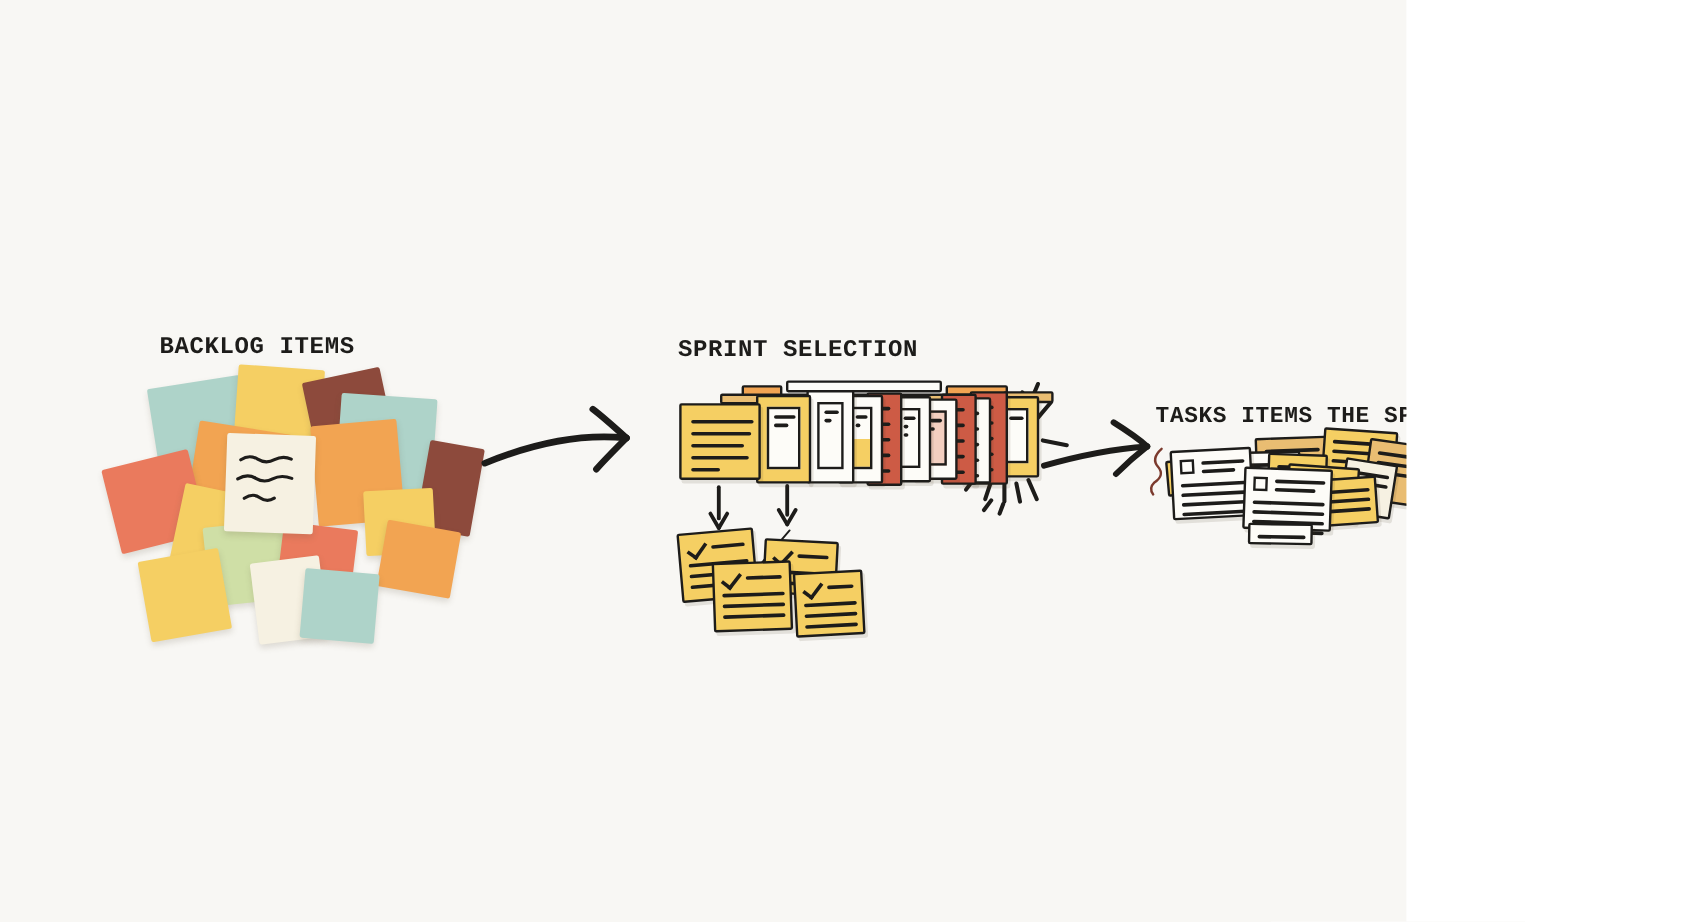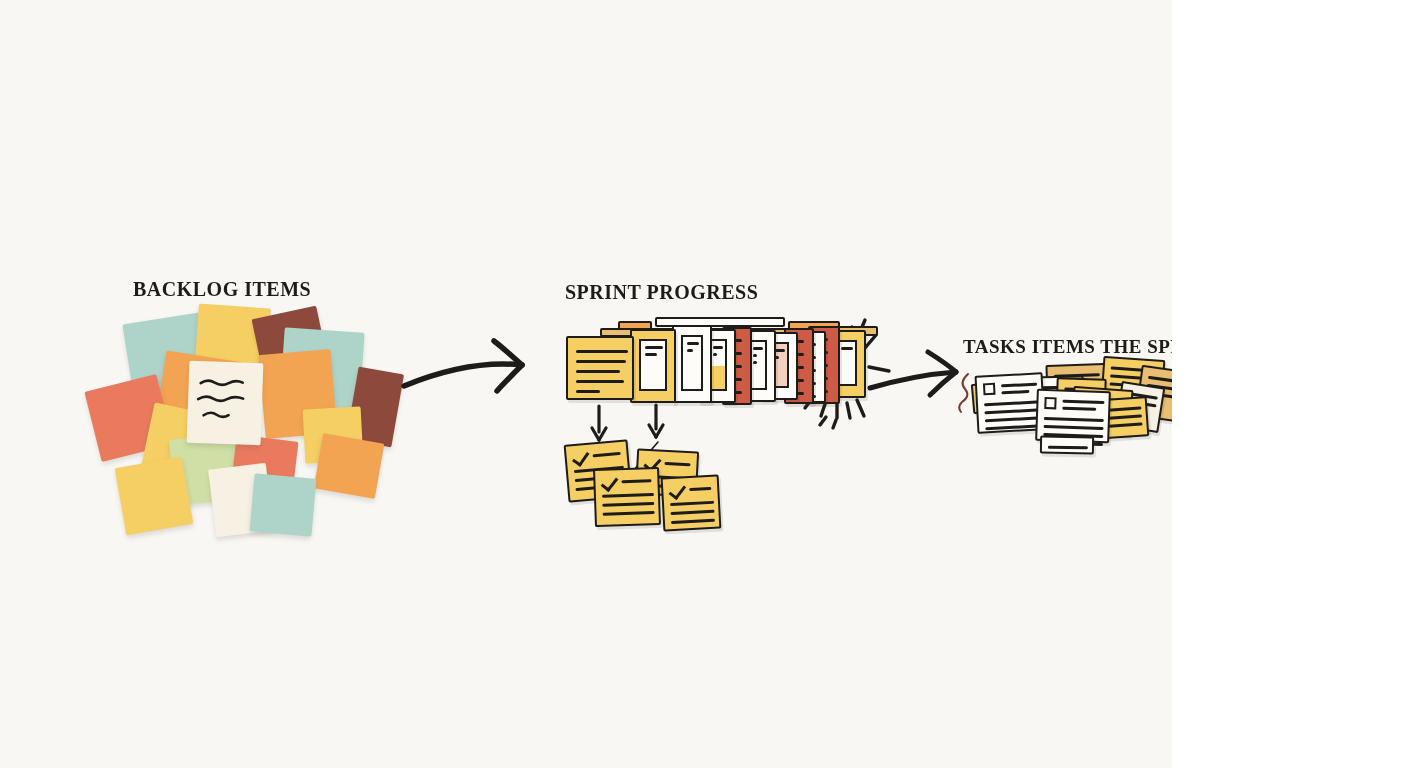--- a/index.html
+++ b/index.html
@@ -1,19 +1,19 @@
 <!DOCTYPE html>
 <html style="--c-background: #f8f7f4; --c-ink: #1d1c1a; --c-gray: #9b9b99; --c-teal: #aed3c9; --c-yellow: #f5cf63; --c-orange: #f2a452; --c-salmon: #ea7a5d; --c-maroon: #8d4a3c; --c-cream: #f6f1e2; --c-green: #cfdfa6; --c-red: #cd5b45; --c-pink: #f3cfc0; --c-tan: #e9bd72; --c-lightyellow: #f7dc8e; --c-paper: #fdfcf8; --c-darkscribble: #7b3a2d;"><head>
 <meta charset="utf-8">
 <style>
   html,body{margin:0;padding:0;}
   #canvas{
     position:relative;width:1172px;height:768px;overflow:hidden;
     background:var(--c-background,#f8f7f4);
-    font-family:Liberation Serif, serif;
+    font-family:Liberation Mono, monospace;
   }
   .stage-label{
     position:absolute;color:var(--c-ink,#212121);font-weight:600;
     letter-spacing:.5px;white-space:nowrap;
   }
   
   .note{position:absolute;border-radius:2px;box-shadow:0 3px 5px rgba(95,85,60,.18);}
   
   .card{position:absolute;box-sizing:border-box;border:2px solid var(--c-ink);
         border-radius:2px;box-shadow:2px 3px 0 rgba(70,58,35,.12);}
@@ -62,21 +62,21 @@
     </div>
   </div>
 
   <svg width="150" height="72" style="left:398px;top:330px;">
     <path class="stroke-ink" stroke-width="5.5" d="M6,56 C45,40 85,31 124,35"></path>
     <path class="stroke-ink" stroke-width="5.5" d="M124,35 C114,26 104,17 96,11"></path>
     <path class="stroke-ink" stroke-width="5.5" d="M124,35 C115,44 105,54 99,61"></path>
   </svg>
 
   <div>
-    <div class="stage-label" style="left:565px;top:281px;font-size:20px;">SPRINT PROGRESS</div>
+    <div class="stage-label" style="left:565px;top:281px;font-size:20px;">SPRINT SELECTION</div>
     <div id="sprint-row">
         <div class="card" style="left: 618px; top: 321px; width: 34px; height: 10px; background: var(--c-orange); z-index: 1; box-shadow: none;"></div>
         <div class="card" style="left: 655px; top: 317px; width: 130px; height: 10px; background: var(--c-paper); z-index: 1; box-shadow: none;"></div>
         <div class="card" style="left: 788px; top: 321px; width: 52px; height: 10px; background: var(--c-orange); z-index: 1; box-shadow: none;"></div>
         <div class="card" style="left: 600px; top: 328px; width: 238px; height: 9px; background: var(--c-tan); z-index: 1; box-shadow: none;"></div>
         <div class="card" style="left: 836px; top: 326px; width: 42px; height: 10px; background: var(--c-tan); z-index: 1; box-shadow: none;"></div>
         <div class="card" style="left: 566px; top: 336px; width: 68px; height: 64px; background: var(--c-yellow); z-index: 100;">
           <div class="tline" style="top: 12px; left: 8px; width: 52px;"></div>
           <div class="tline" style="top: 22px; left: 8px; width: 50px;"></div>
           <div class="tline" style="top: 32px; left: 8px; width: 44px;"></div>

